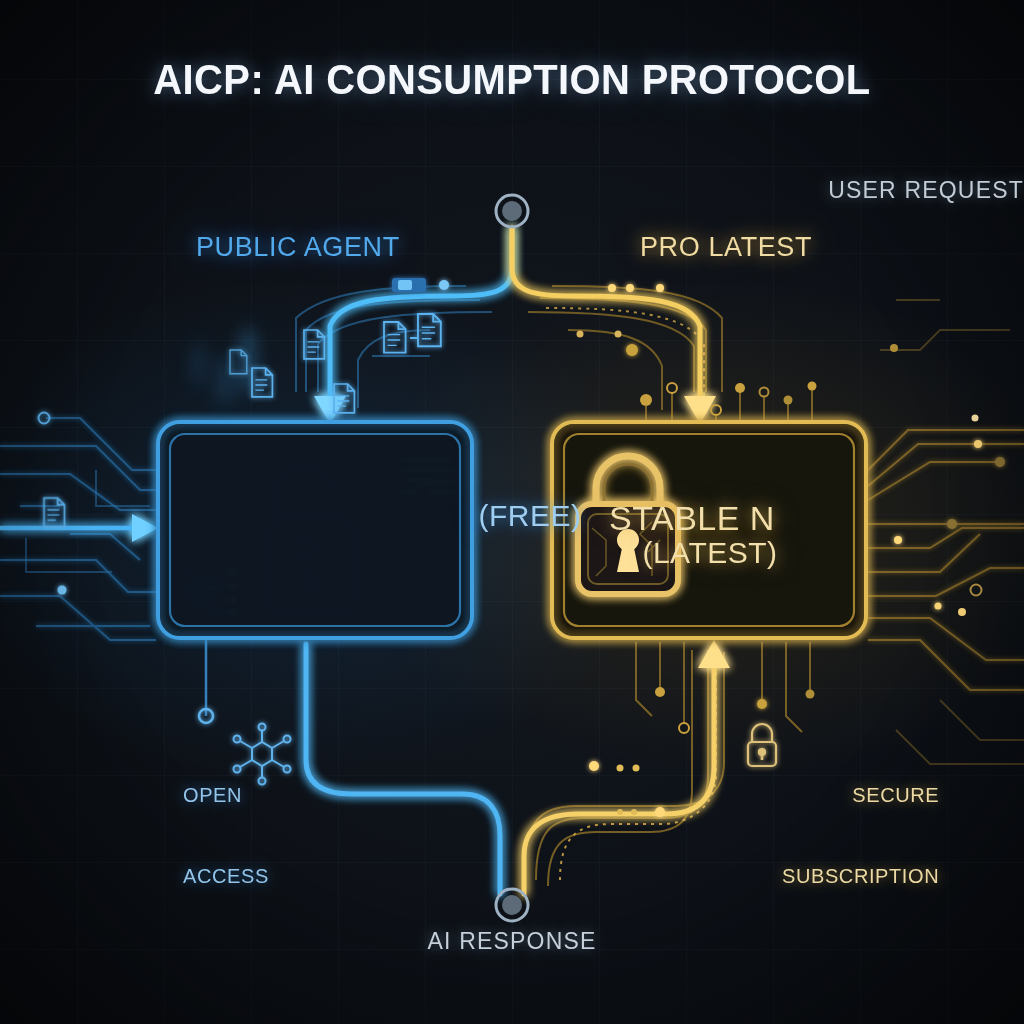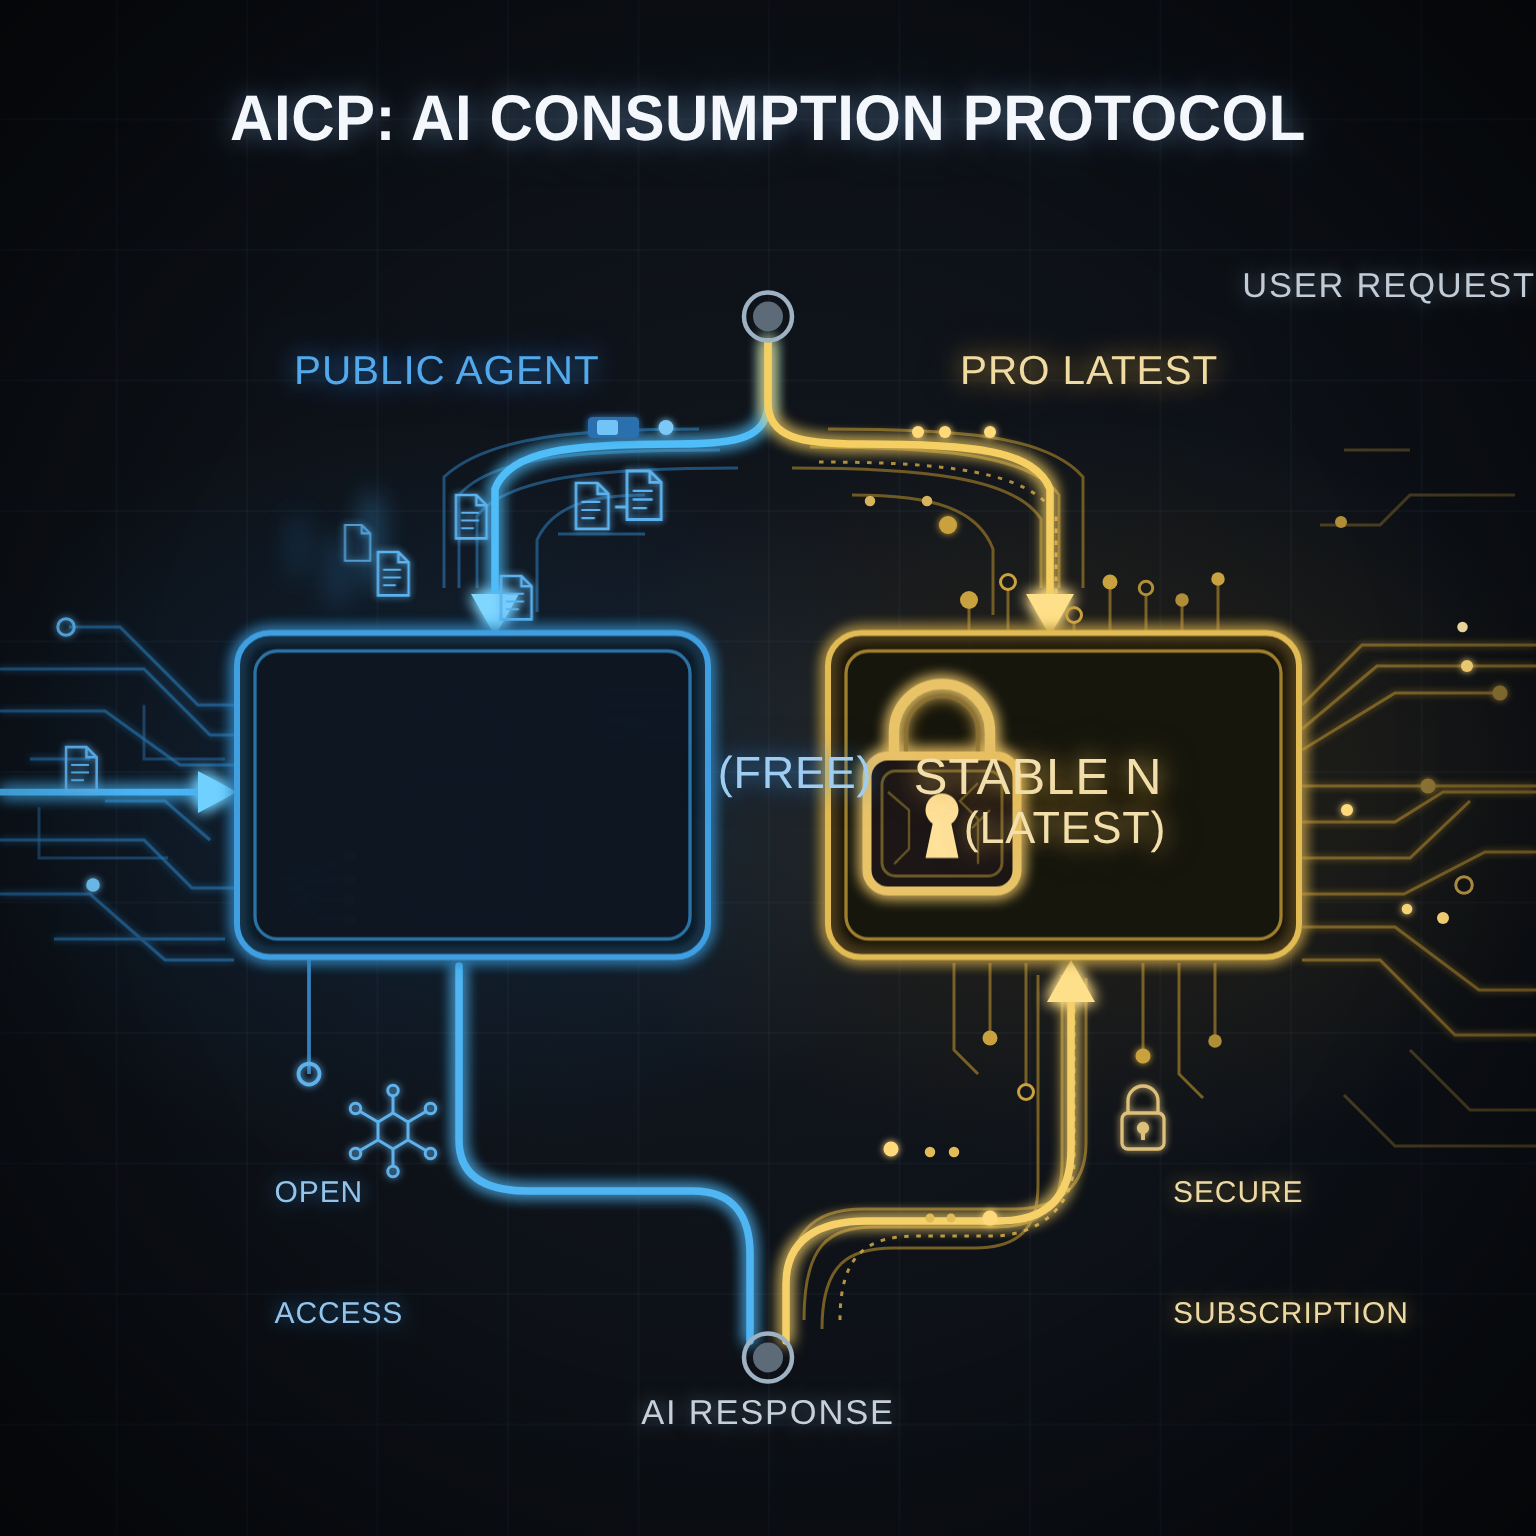--- a/index.html
+++ b/index.html
@@ -75,20 +75,21 @@
     text-shadow:0 0 14px rgba(235,195,95,.7),0 0 30px rgba(200,150,40,.4);}
   #open-access-label{
     left:183px;top:728px;font-size:20px;line-height:1.35;
     color:#93c4ea;letter-spacing:.6px;
     text-shadow:0 0 12px rgba(60,150,230,.6);
   }
   #secure-sub-label{
     left:782px;top:728px;font-size:20px;line-height:1.35;
     color:#ecd9a4;letter-spacing:.6px;
     text-shadow:0 0 12px rgba(230,190,90,.55);
+    text-align:right;
   }
 </style>
 </head>
 <body>
 
 <div id="stage">
 
   <div class="grid"></div>
 
   <svg class="layer" viewBox="0 0 1024 1024">

